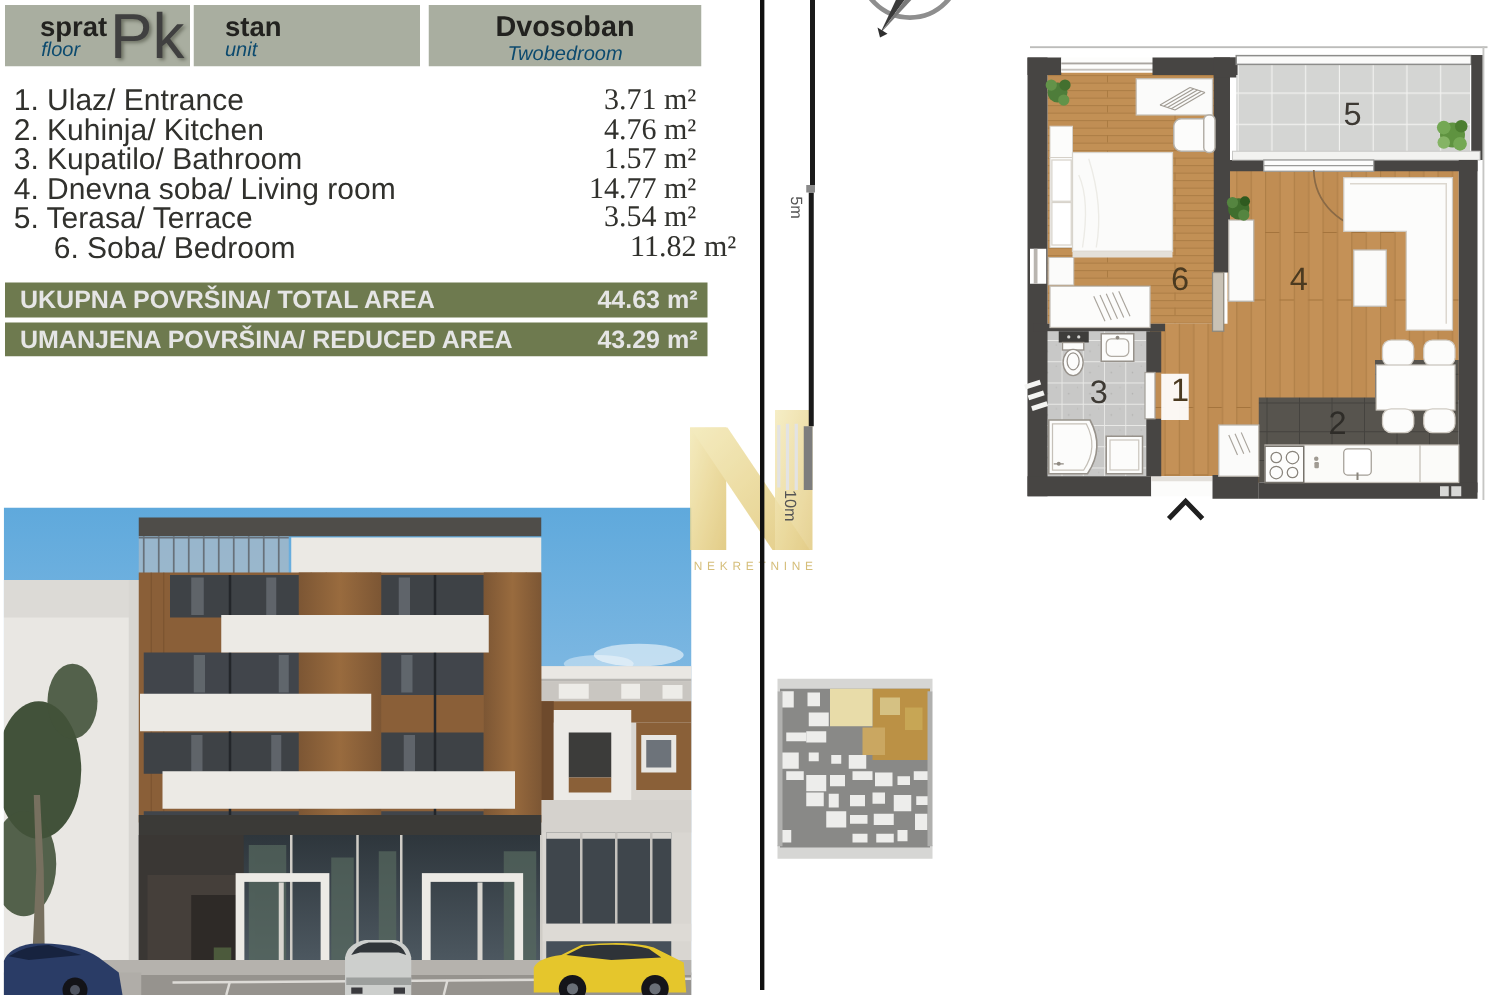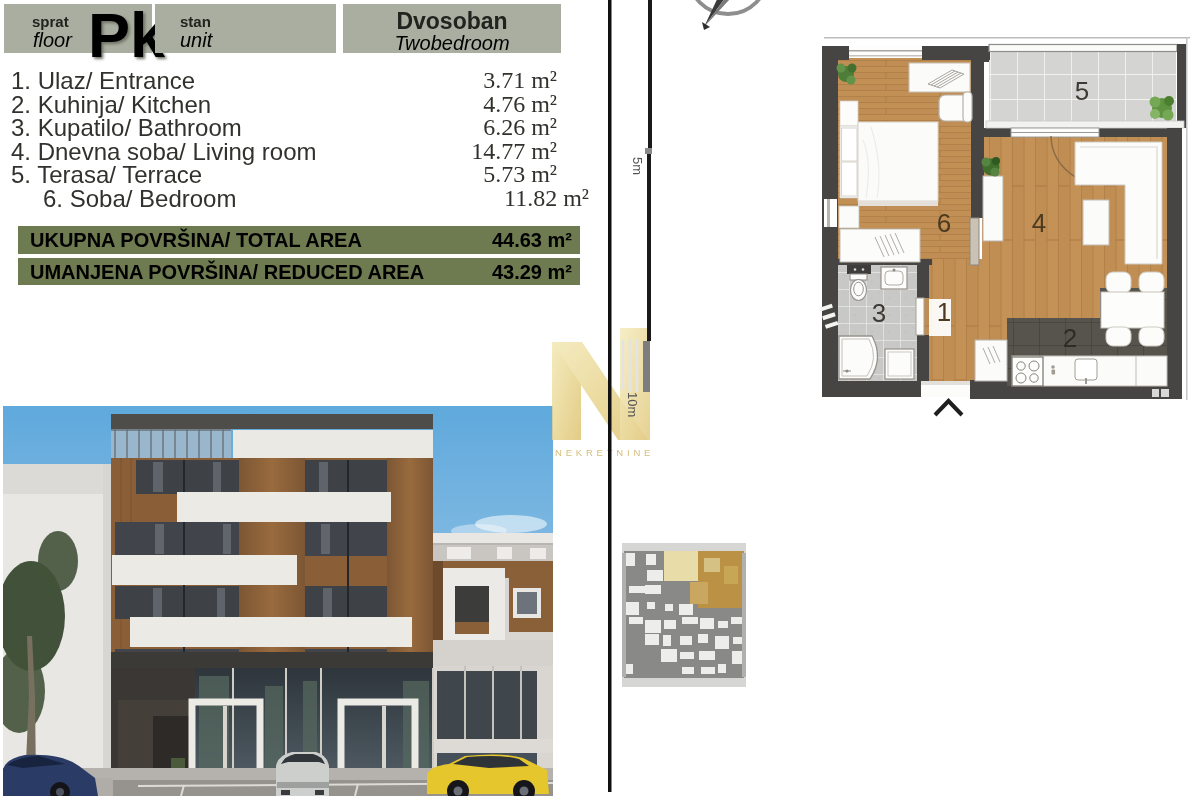--- a/index.html
+++ b/index.html
@@ -1,37 +1,37 @@
 <!DOCTYPE html>
 <html><head>
 <meta charset="utf-8">
 <style>
   html,body{margin:0;padding:0;background:#ffffff;}
   *{box-sizing:border-box;}
   .page{position:relative;width:1200px;height:796px;background:#ffffff;overflow:hidden;
         font-family:"Liberation Sans", sans-serif;}
   .hbox{position:absolute;background:#a9aea0;top:4px;height:49px;}
-  .hbox .b{font-weight:bold;color:#22221f;font-size:15px;line-height:22px;}
-  .hbox .i{font-style:italic;color:#000000;font-size:20px;line-height:21px;}
+  .hbox .b{font-weight:bold;color:#22221f;font-size:22px;line-height:22px;}
+  .hbox .i{font-style:italic;color:#0c4a6e;font-size:16px;line-height:21px;}
   .roomrow{position:absolute;left:11px;width:546px;height:24px;color:#31312d;font-size:24px;}
   .roomrow .nm{position:absolute;left:0;top:0;}
   .roomrow .ar{position:absolute;right:0;top:0;font-family:Liberation Serif, serif;}
-  .gbar{position:absolute;left:18px;width:562px;background:#6e7a4f;color:#000000;
+  .gbar{position:absolute;left:4px;width:562px;background:#6e7a4f;color:#e5e5e5;
         font-weight:bold;font-size:20px;}
   .gbar .t{position:absolute;left:12px;top:3px;}
   .gbar .v{position:absolute;right:8px;top:3px;}
 </style>
 </head>
 <body>
 <div class="page">
 
   <div class="hbox" style="left:4px;width:148px;">
     <div class="b" style="position:absolute;left:28px;top:7px;">sprat</div>
     <div class="i" style="position:absolute;left:29px;top:26px;">floor</div>
-    <span style="position:absolute;left:84px;top:-5px;font-weight:bold;font-size:63px;color:#000000;text-shadow:2px 2px 3px #6f7365;">Pk</span>
+    <span style="position:absolute;left:84px;top:-5px;font-weight:normal;font-size:51px;color:#404040;text-shadow:2px 2px 3px #6f7365;">Pk</span>
   </div>
 
   <div class="hbox" style="left:155px;width:181px;">
     <div class="b" style="position:absolute;left:25px;top:7px;">stan</div>
     <div class="i" style="position:absolute;left:25px;top:26px;">unit</div>
   </div>
 
   <div class="hbox" style="left:343px;width:218px;text-align:center;">
     <div class="b" style="position:absolute;left:0;right:0;top:6px;font-size:23px;">Dvosoban</div>
     <div class="i" style="position:absolute;left:0;right:0;top:29px;">Twobedroom</div>
@@ -42,31 +42,31 @@
       <span class="ar">3.71 m²</span>
     </div>
 
   <div class="roomrow" style="top:90.5px;">
       <span class="nm">2. Kuhinja/ Kitchen</span>
       <span class="ar">4.76 m²</span>
     </div>
 
   <div class="roomrow" style="top:114px;">
       <span class="nm">3. Kupatilo/ Bathroom</span>
-      <span class="ar">6.26 m²</span>
+      <span class="ar">1.57 m²</span>
     </div>
 
   <div class="roomrow" style="top:137.5px;">
       <span class="nm">4. Dnevna soba/ Living room</span>
       <span class="ar">14.77 m²</span>
     </div>
 
   <div class="roomrow" style="top:161px;text-align:center;">
       <span class="nm">5. Terasa/ Terrace</span>
-      <span class="ar">5.73 m²</span>
+      <span class="ar">3.54 m²</span>
     </div>
 
   <div class="roomrow" style="top:184.5px;margin-left:32px;">
       <span class="nm">6. Soba/ Bedroom</span>
       <span class="ar">11.82 m²</span>
     </div>
 
   <div class="gbar" style="top:226px;height:28px;">
       <span class="t">UKUPNA POVRŠINA/ TOTAL AREA</span>
       <span class="v">44.63 m²</span>

